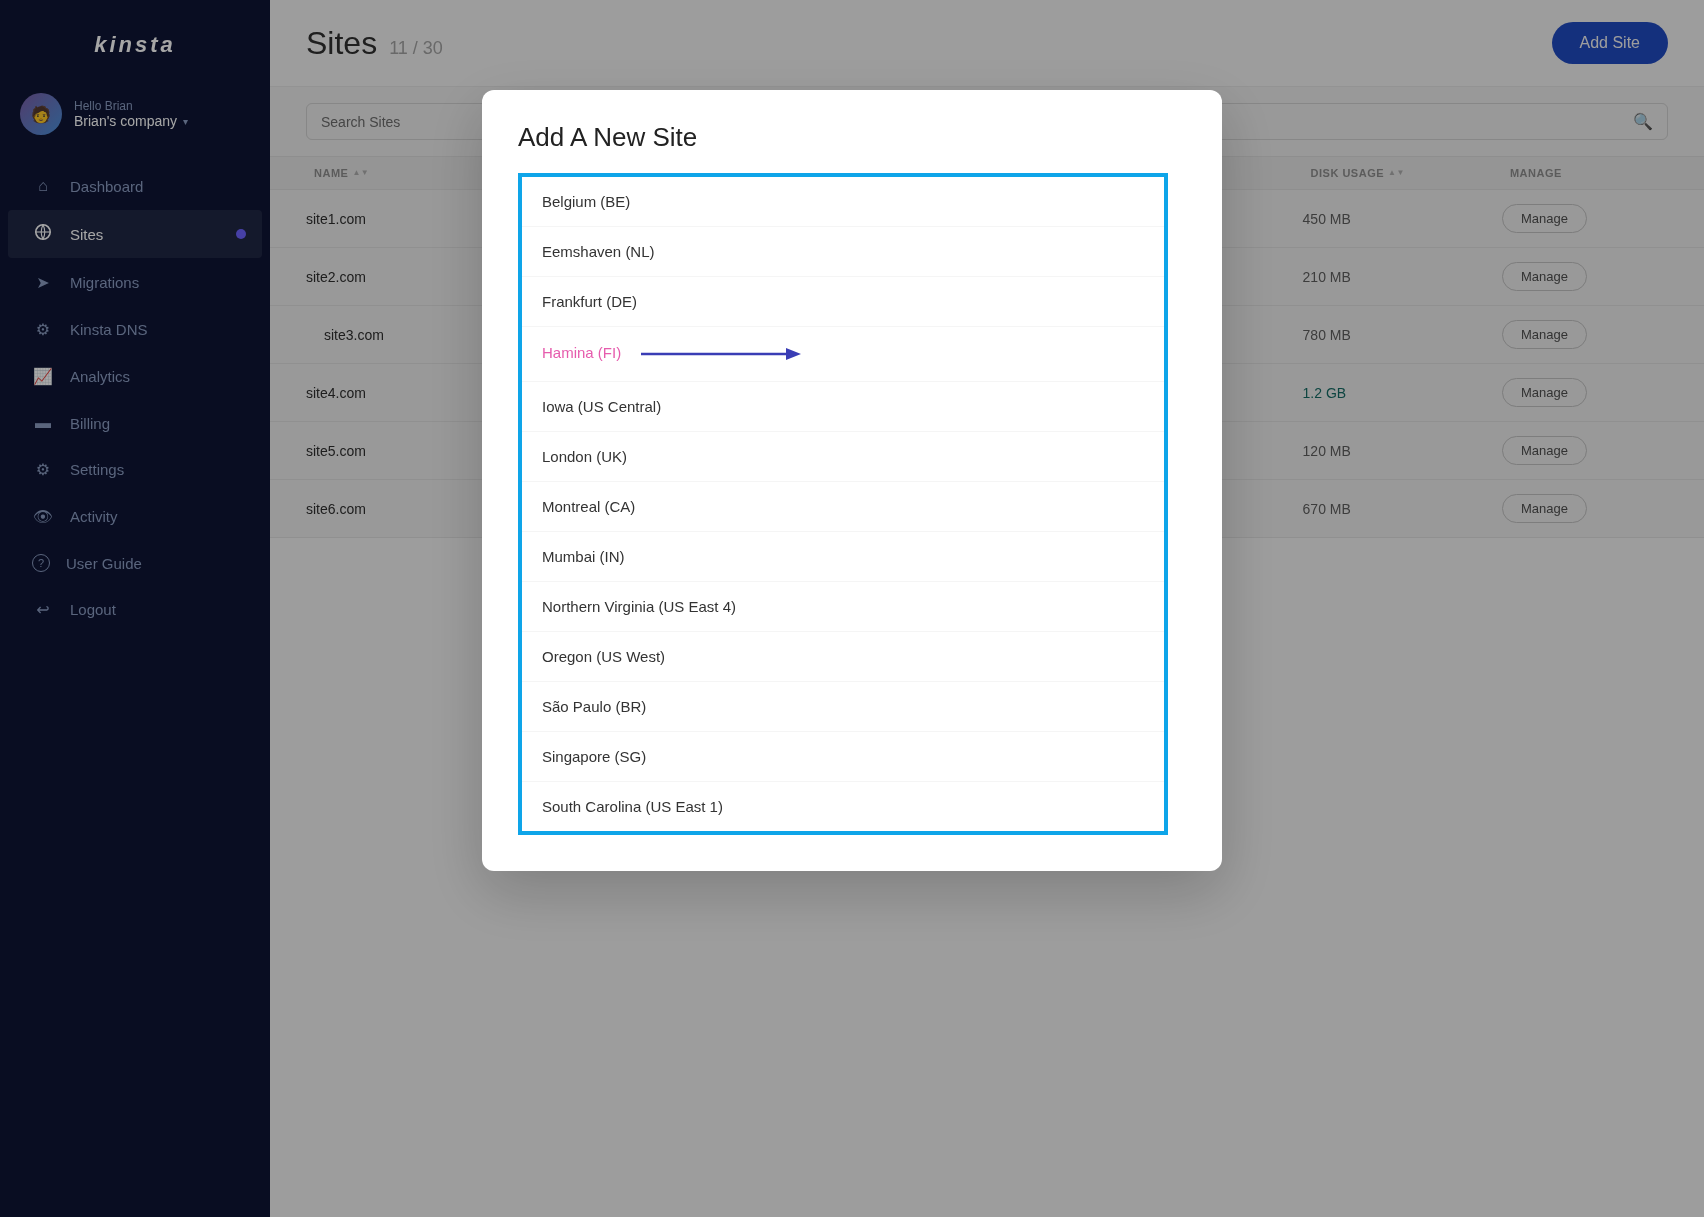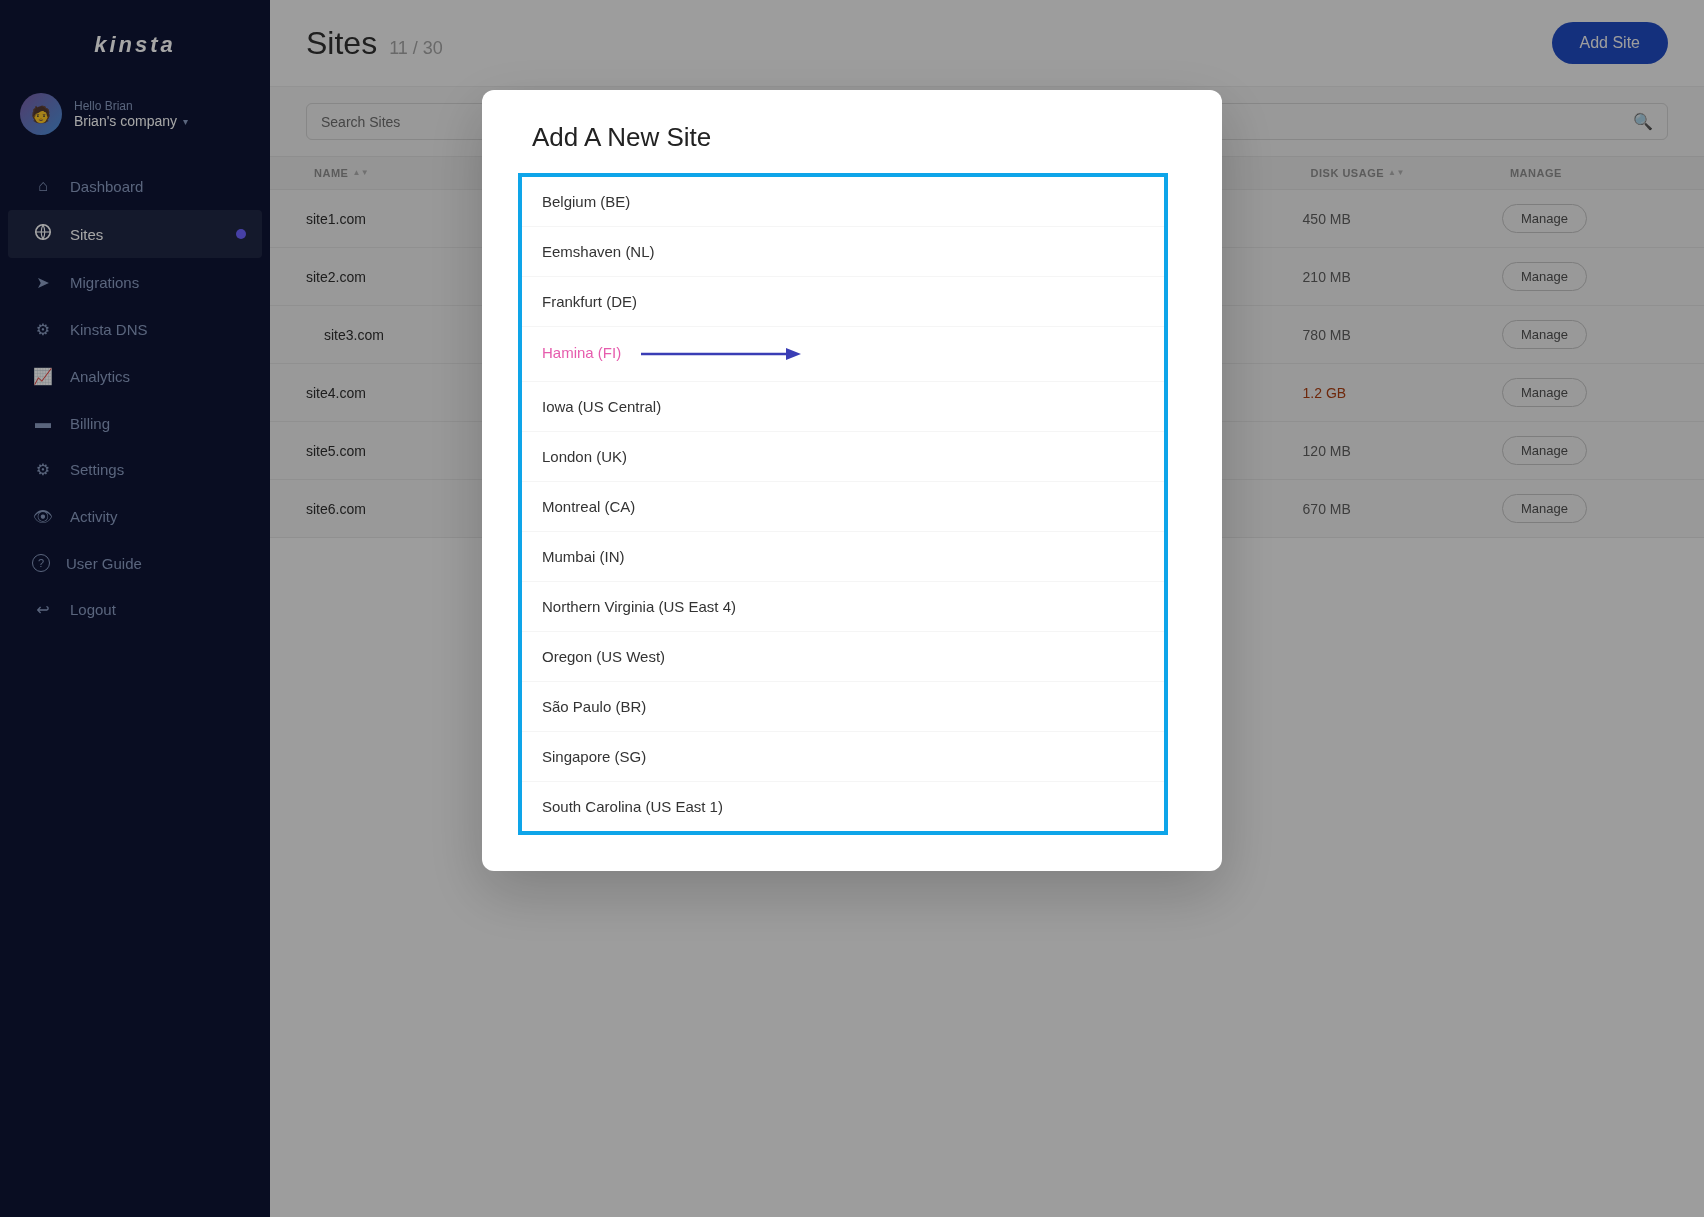--- a/index.html
+++ b/index.html
@@ -186,21 +186,20 @@
       max-height: 80vh;
       margin-top: 90px;
       overflow: hidden;
       display: flex;
       flex-direction: column;
       box-shadow: 0 20px 60px rgba(0,0,0,0.2);
       position: relative;
     }
     .modal-header {
       padding: 32px 36px 20px 36px;
-      margin-left: 14px;
     }
     .modal-title {
       font-size: 26px;
       font-weight: 400;
       color: #222;
     }
     .modal-body {
       flex: 1;
       overflow: hidden;
       display: flex;
@@ -387,21 +386,21 @@
       <span style="color:#666;font-size:14px;">890</span>
       <span style="color:#666;font-size:14px;">3.2 GB</span>
       <span style="color:#666;font-size:14px;">780 MB</span>
       <button class="manage-btn">Manage</button>
     </div>
         <div class="table-row bg-grayed">
       <span style="color:#333;font-size:14px;">site4.com</span>
       <span style="color:#666;font-size:14px;">US Central</span>
       <span style="color:#666;font-size:14px;">2,100</span>
       <span style="color:#666;font-size:14px;">5.6 GB</span>
-      <span style="color:#c2410c;font-size:14px;">1.2 GB</span>
+      <span style="color:#0f766e;font-size:14px;">1.2 GB</span>
       <button class="manage-btn">Manage</button>
     </div>
         <div class="table-row bg-grayed">
       <span style="color:#333;font-size:14px;">site5.com</span>
       <span style="color:#666;font-size:14px;">EU North</span>
       <span style="color:#666;font-size:14px;">345</span>
       <span style="color:#666;font-size:14px;">0.9 GB</span>
       <span style="color:#666;font-size:14px;">120 MB</span>
       <button class="manage-btn">Manage</button>
     </div>

